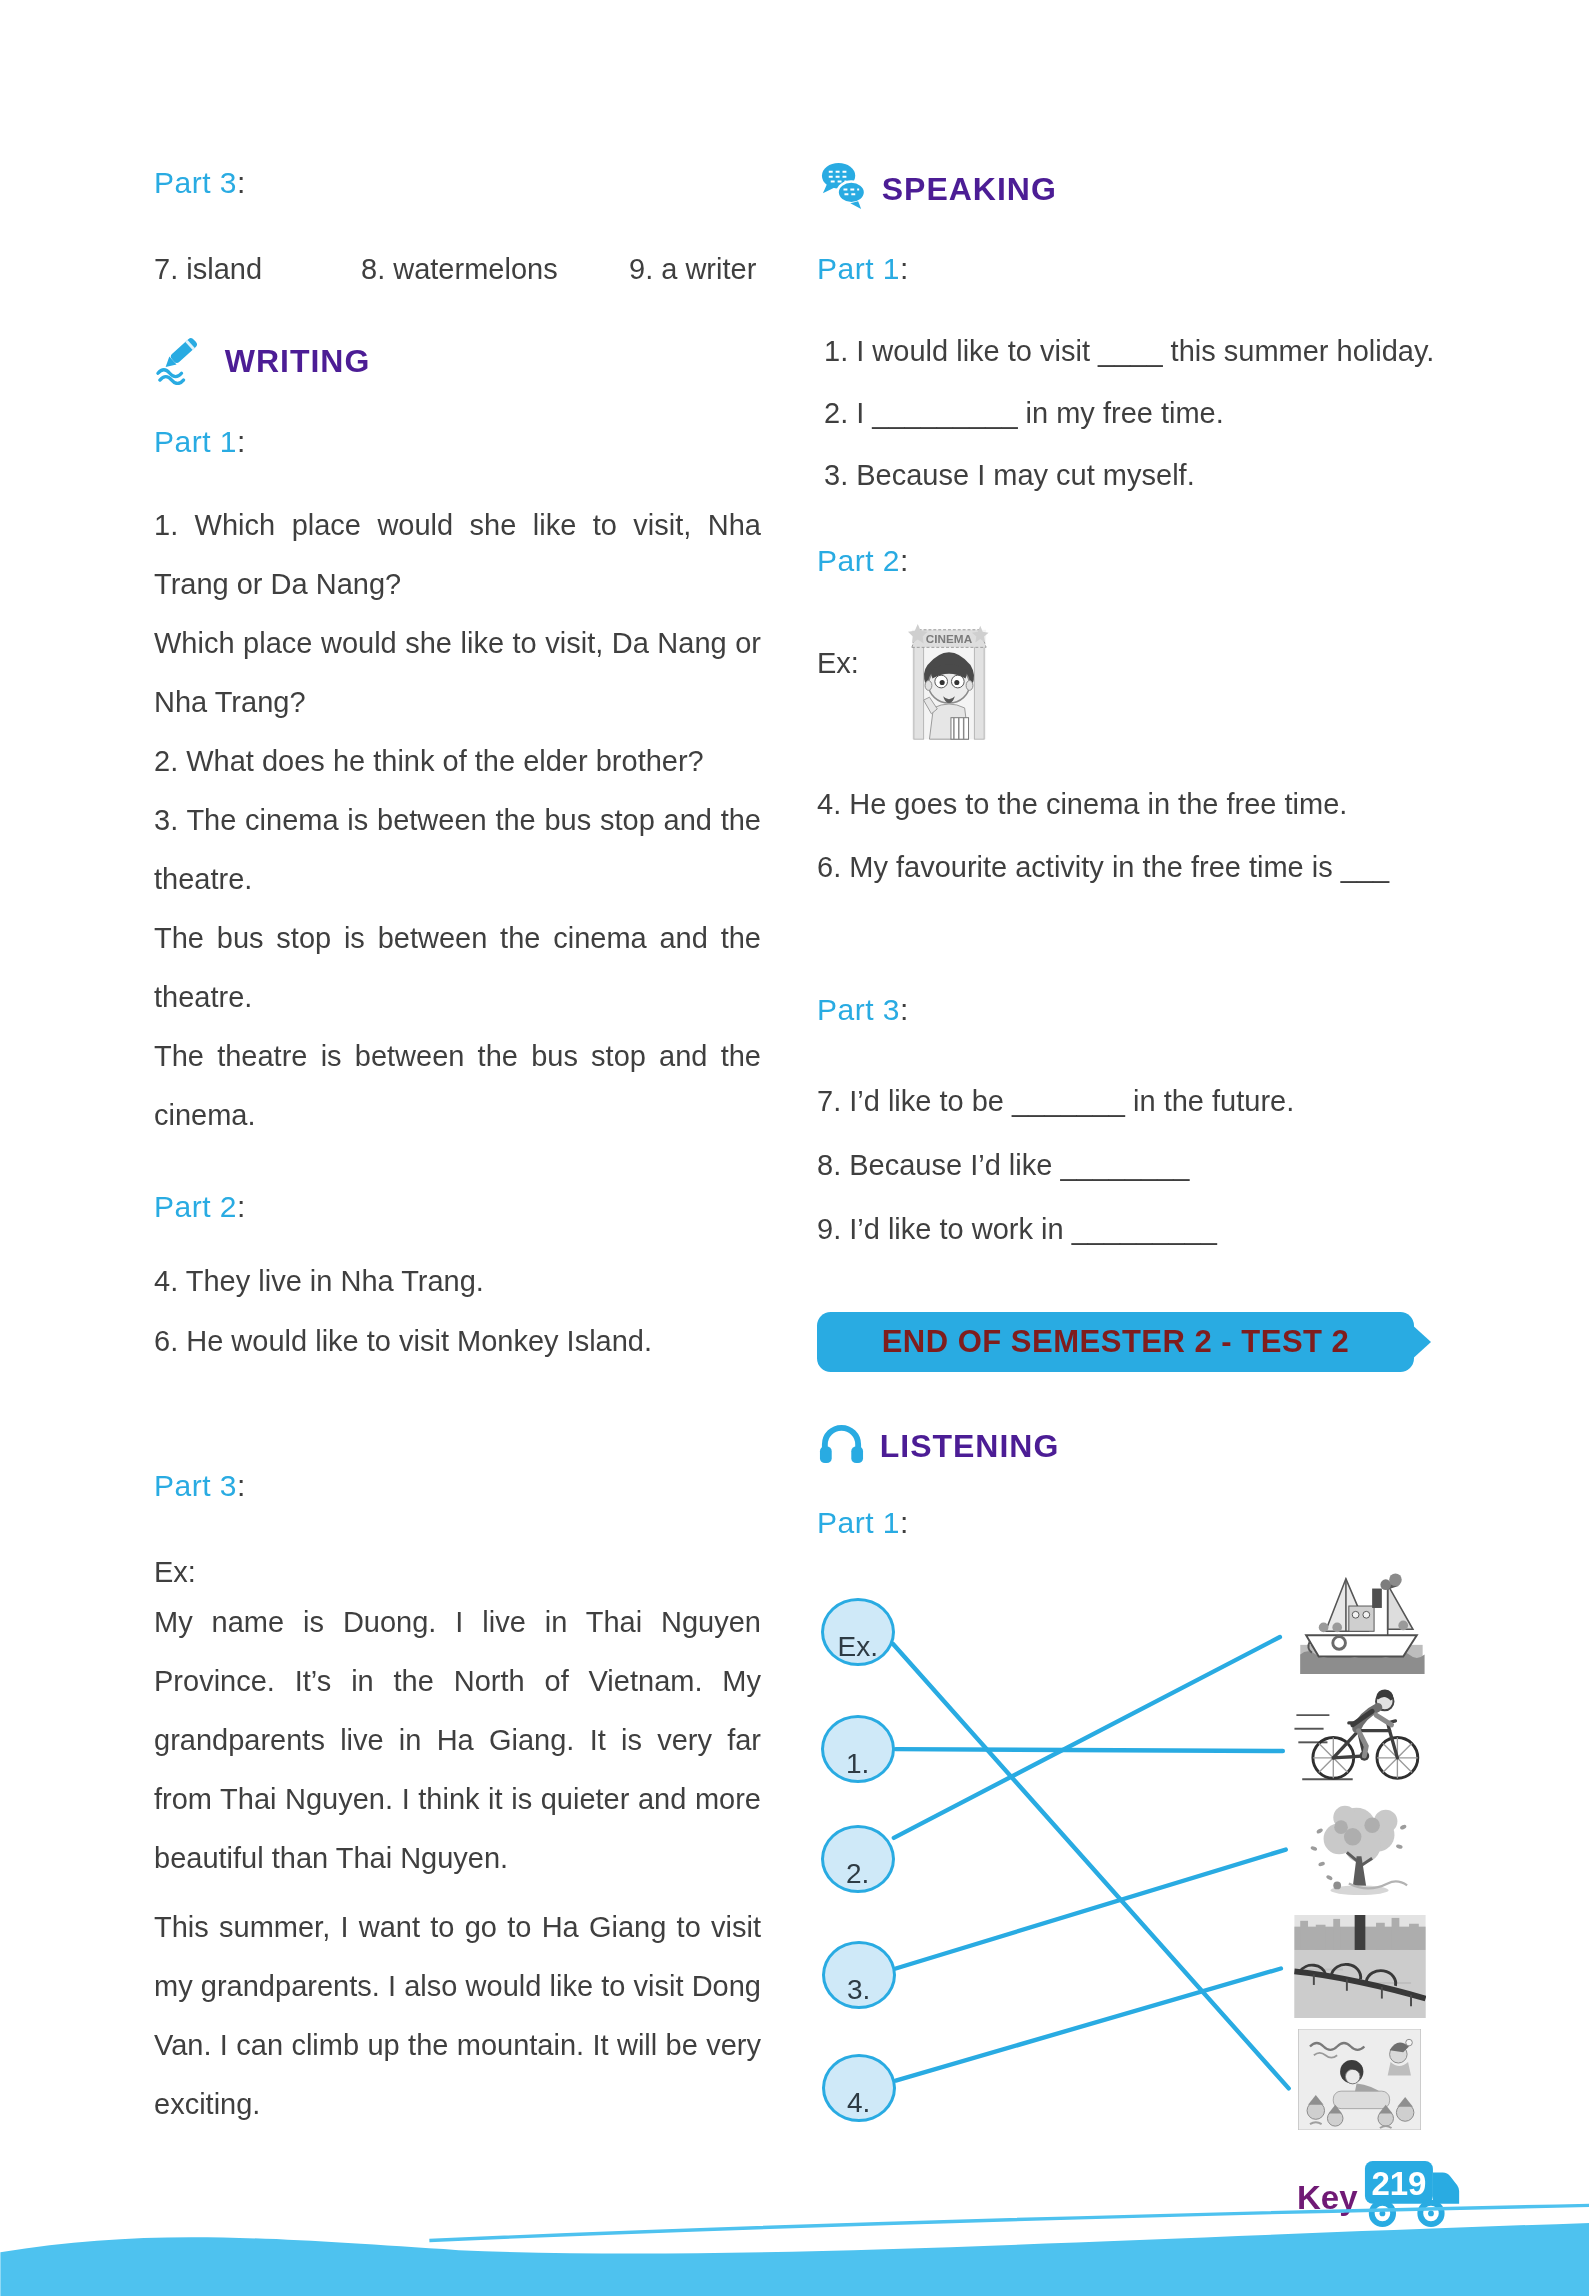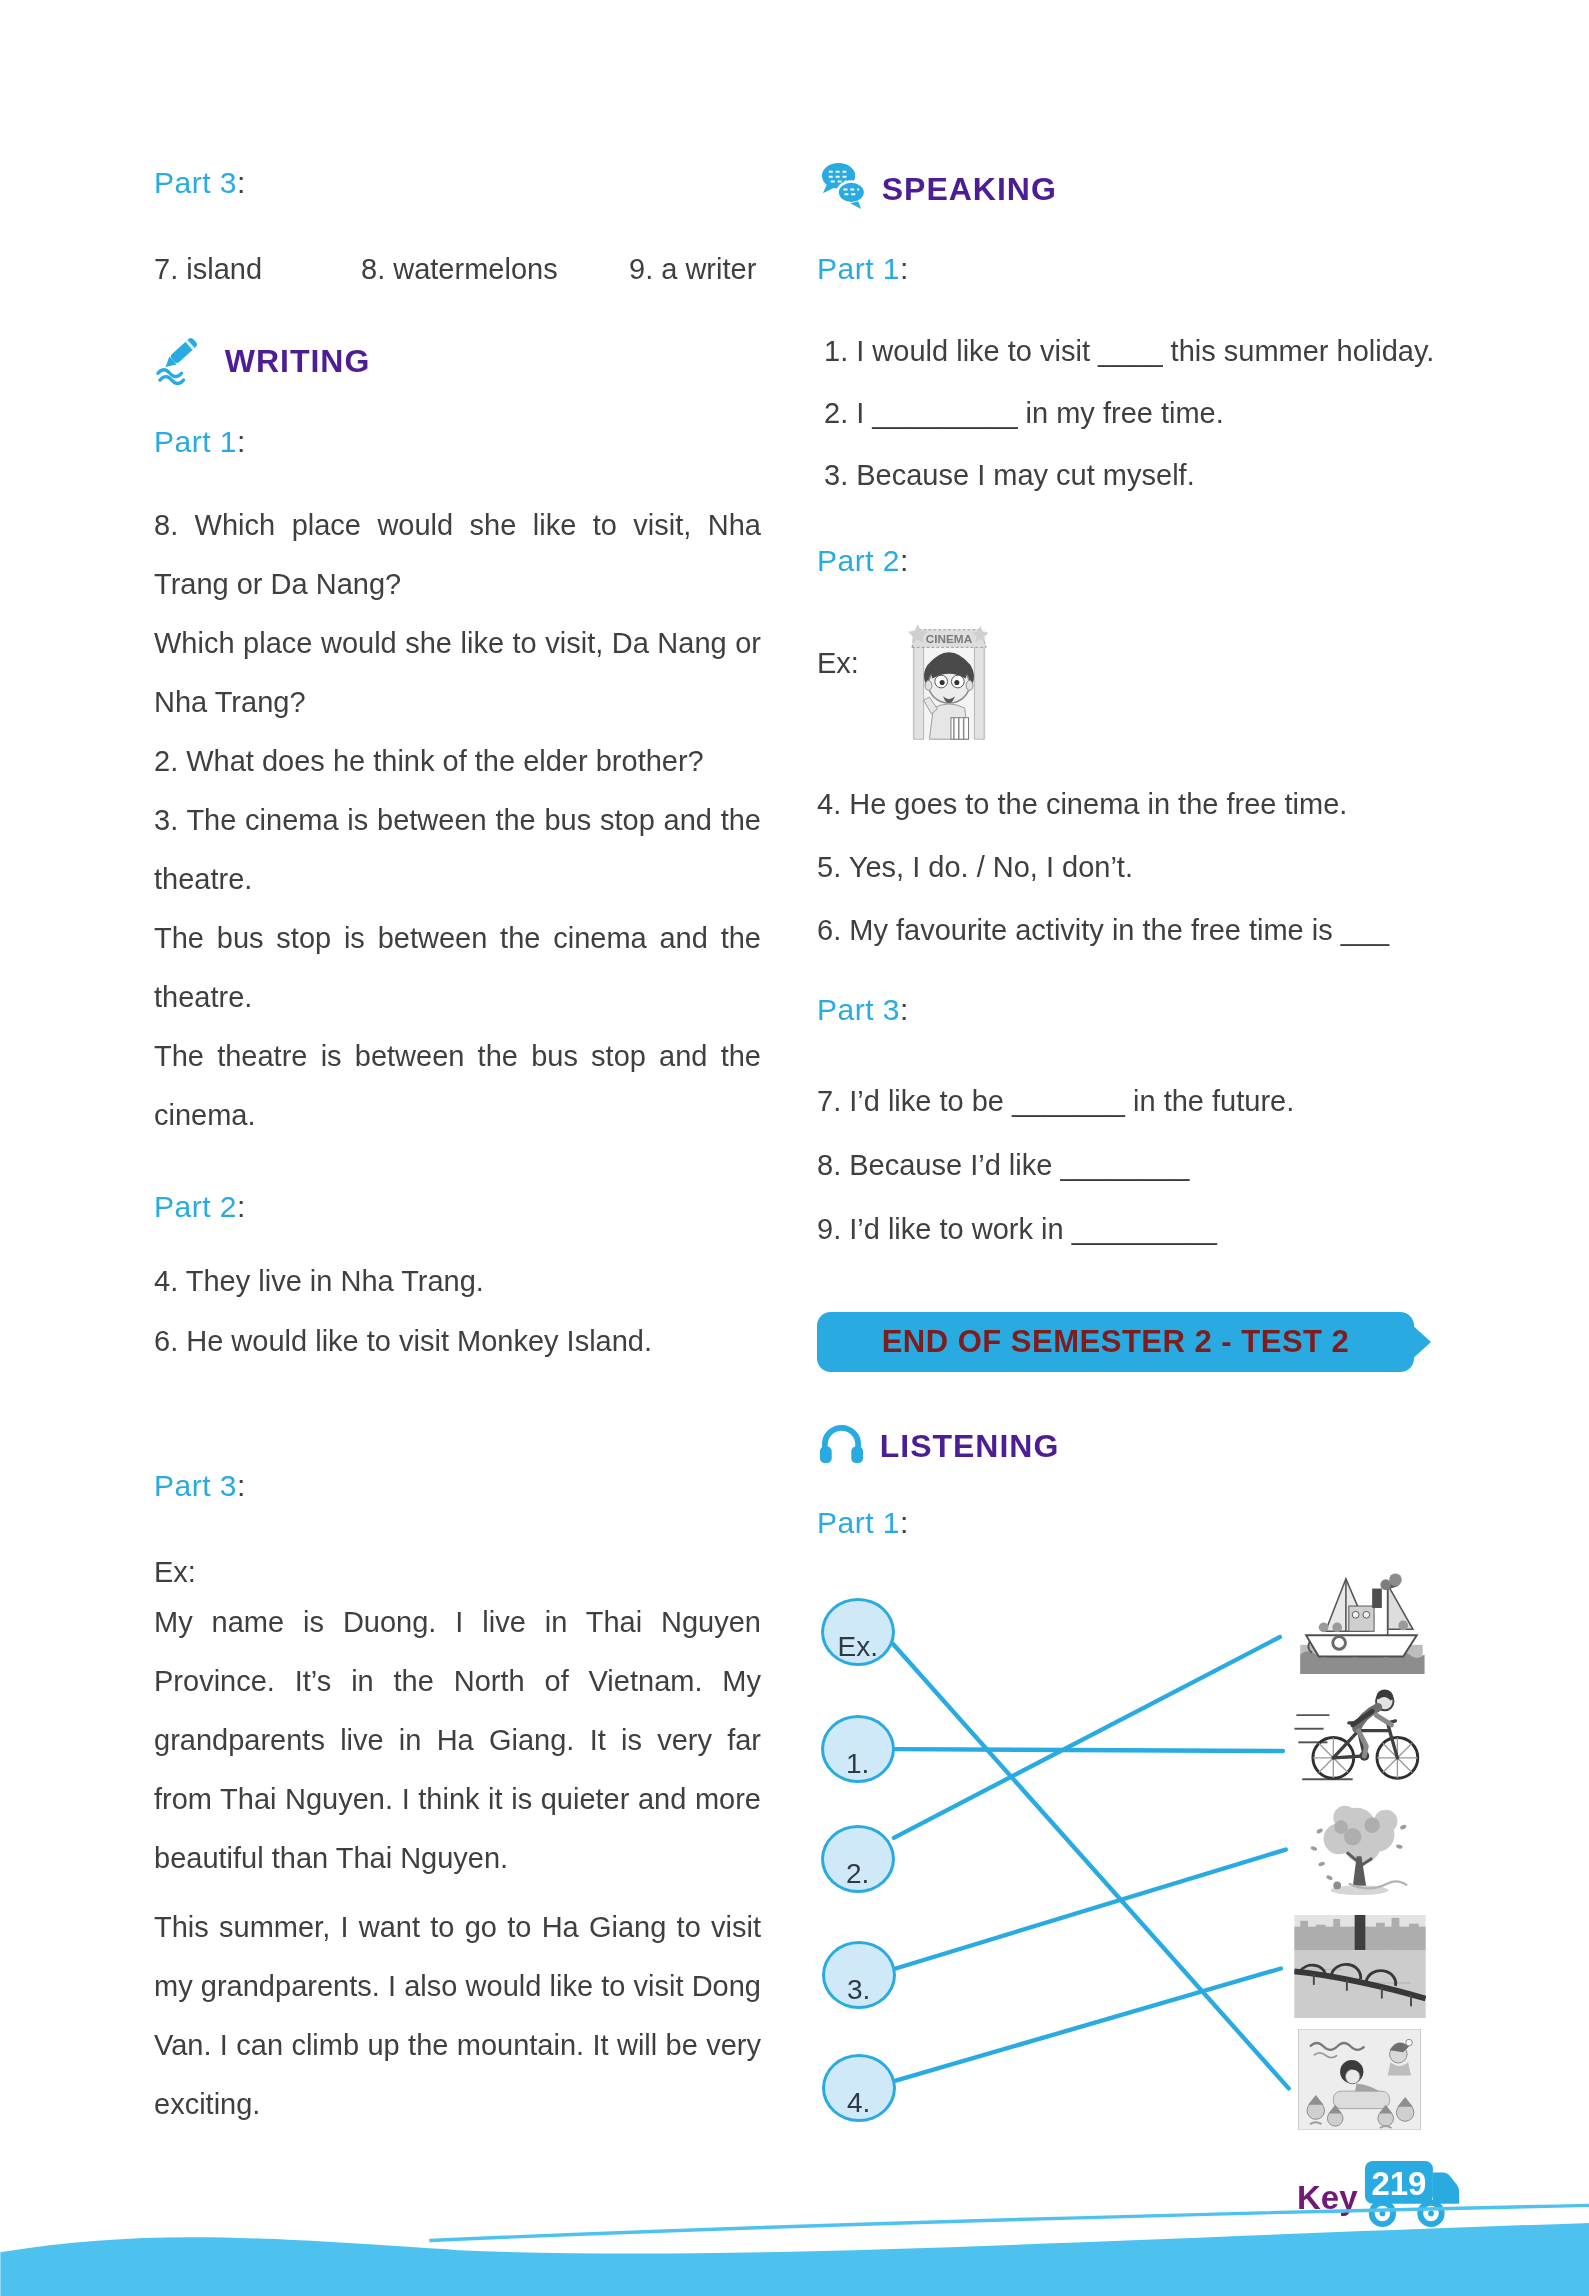--- a/index.html
+++ b/index.html
@@ -56,21 +56,21 @@
       </svg>
     </span>
     <span>WRITING</span>
   </div>
 
   <div class="abs part-h" style="top:425px;">
     <span>Part 1</span><span class="colon">:</span>
   </div>
 
   <div class="abs body-t just" style="top:496px;width:607px;">
-    <p>8. Which place would she like to visit, Nha Trang or Da Nang?</p>
+    <p>1. Which place would she like to visit, Nha Trang or Da Nang?</p>
     <p>Which place would she like to visit, Da Nang or Nha Trang?</p>
     <p>2. What does he think of the elder brother?</p>
     <p>3. The cinema is between the bus stop and the theatre.</p>
     <p>The bus stop is between the cinema and the theatre.</p>
     <p>The theatre is between the bus stop and the cinema.</p>
   </div>
 
   <div class="abs part-h" style="top:1190px;">
     <span>Part 2</span><span class="colon">:</span>
   </div>
@@ -147,21 +147,20 @@
       <ellipse cx="67" cy="67" rx="3.5" ry="5" fill="#e0e0e0" stroke="#8a8a8a"></ellipse>
       <path d="M30,90 q16,-8 32,0 l4,32 h-40 Z" fill="#e6e6e6" stroke="#9a9a9a"></path>
       <path d="M28,96 l-8,-14 6,-3 8,12 Z" fill="#e6e6e6" stroke="#9a9a9a"></path>
       <rect x="48" y="100" width="18" height="22" fill="#ffffff" stroke="#777"></rect>
       <path d="M51,100 v22 M56,100 v22 M61,100 v22" stroke="#888" stroke-width="1.5"></path>
     </svg>
   </div>
 
   <div class="abs body-t lines" style="top:773px;line-height:63px;">
     <p>4. He goes to the cinema in the free time.</p>
-    <p>5. Yes, I do. / No, I don’t.</p>
     <p>6. My favourite activity in the free time is ___</p>
   </div>
 
   <div class="abs part-h" style="top:993px;">
     <span>Part 3</span><span class="colon">:</span>
   </div>
 
   <div class="abs body-t lines" style="top:1069px;line-height:64px;">
     <p>7. I’d like to be _______ in the future.</p>
     <p>8. Because I’d like ________</p>

